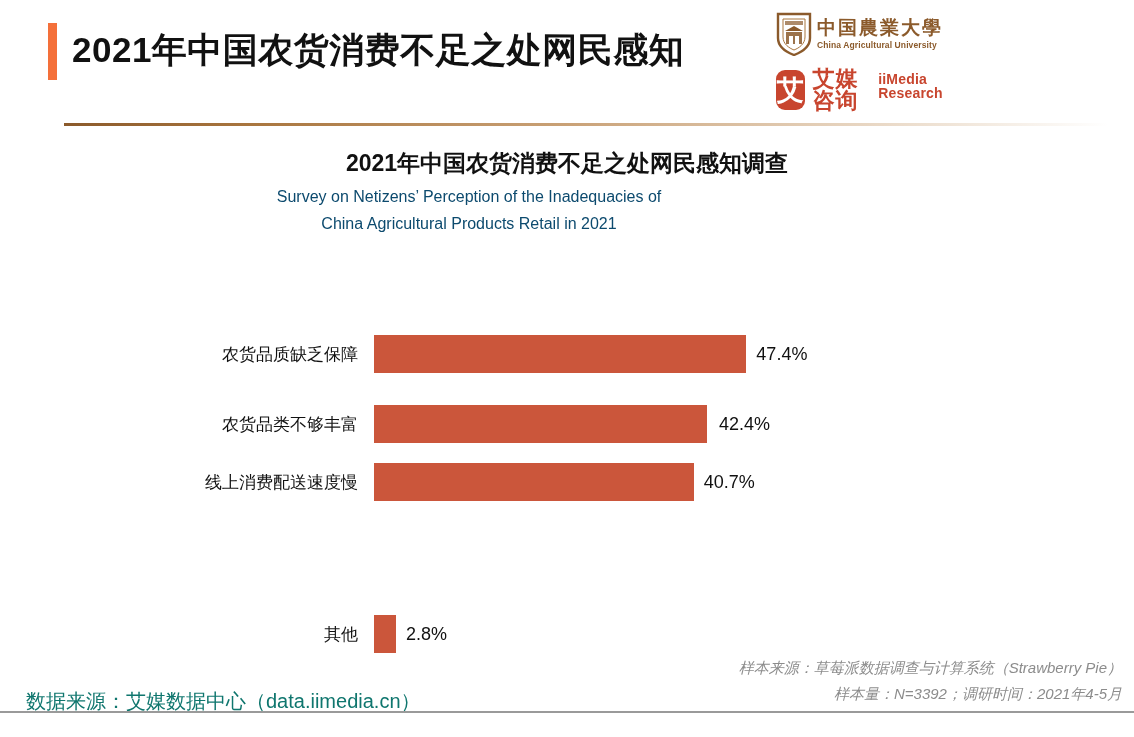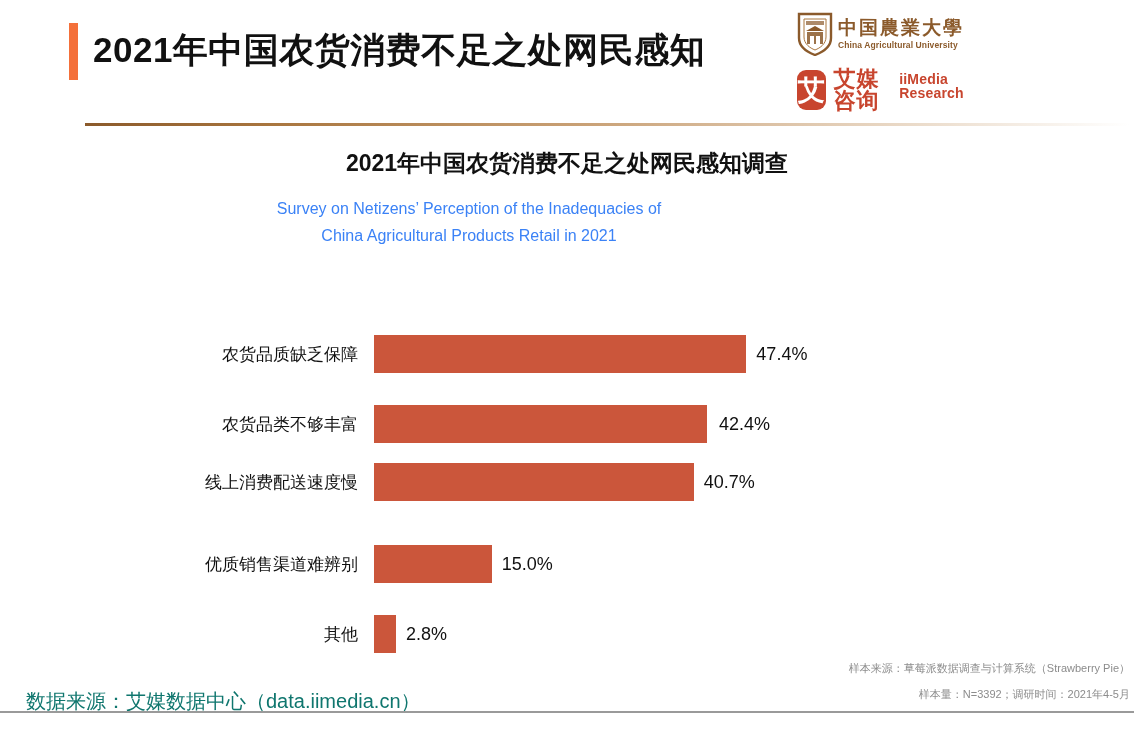--- a/index.html
+++ b/index.html
@@ -15,21 +15,20 @@
     overflow: hidden;
     color: #1a1a1a;
   }
 
   
   .header {
     position: absolute;
     left: 0; top: 0;
     width: 984px;
     height: 118px;
-    margin-left: 21px;
   }
   .title-accent {
     position: absolute;
     left: 48px; top: 23px;
     width: 9px;
     height: 57px;
     background: #F4703A;
   }
   .main-title {
     position: absolute;
@@ -134,23 +133,22 @@
     font-weight: 700;
     color: #111111;
   }
   .chart-subtitle {
     position: absolute;
     left: 0; top: 183px;
     width: 938px;
     text-align: center;
     font-size: 16px;
     font-weight: 400;
-    color: #3b82f6;
+    color: #0c4a6e;
     line-height: 27px;
-    margin-top: 12px;
   }
 
   
   .chart-area {
     position: absolute;
     left: 0; top: 255px;
     width: 1134px;
     height: 400px;
   }
   .bar-row {
@@ -186,26 +184,27 @@
   
   .footer-left {
     position: absolute;
     left: 26px; top: 688px;
     font-size: 20px;
     color: #0f766e;
     white-space: nowrap;
   }
   .footer-right {
     position: absolute;
-    right: 4px; top: 655px;
+    right: 12px; top: 655px;
     width: 470px;
     text-align: right;
-    font-size: 11px;
+    font-size: 15px;
     color: #8C8C8C;
     line-height: 26px;
+    font-style: italic;
   }
   .footer-right div { white-space: nowrap; }
   .footer-divider {
     position: absolute;
     left: 0; top: 711px;
     width: 1134px;
     height: 2px;
     background: #9A9A9A;
   }
 </style>
@@ -262,25 +261,20 @@
     <div class="bar-row" style="top: 150px;">
       <div class="cat-label">农货品类不够丰富</div>
       <div class="bar" style="width: 333.092px; background: rgb(203, 86, 59);"></div>
       <div class="val-label" style="left: 719px;">42.4%</div>
     </div>
     <div class="bar-row" style="top: 208px;">
       <div class="cat-label">线上消费配送速度慢</div>
       <div class="bar" style="width: 319.737px; background: rgb(203, 86, 59);"></div>
       <div class="val-label" style="left: 703.737px;">40.7%</div>
     </div>
-    <div class="bar-row" style="top: 290px;">
-      <div class="cat-label">优质销售渠道难辨别</div>
-      <div class="bar" style="width: 117.839px; background: rgb(203, 86, 59);"></div>
-      <div class="val-label" style="left: 501.839px;">15.0%</div>
-    </div>
     <div class="bar-row" style="top: 360px;">
       <div class="cat-label">其他</div>
       <div class="bar" style="width: 21.9966px; background: rgb(203, 86, 59);"></div>
       <div class="val-label" style="left: 405.997px;">2.8%</div>
     </div>
   </div>
 
 <div class="footer-left">数据来源：艾媒数据中心（data.iimedia.cn）</div>
 <div class="footer-right">
   <div>样本来源：草莓派数据调查与计算系统（Strawberry Pie）</div>

